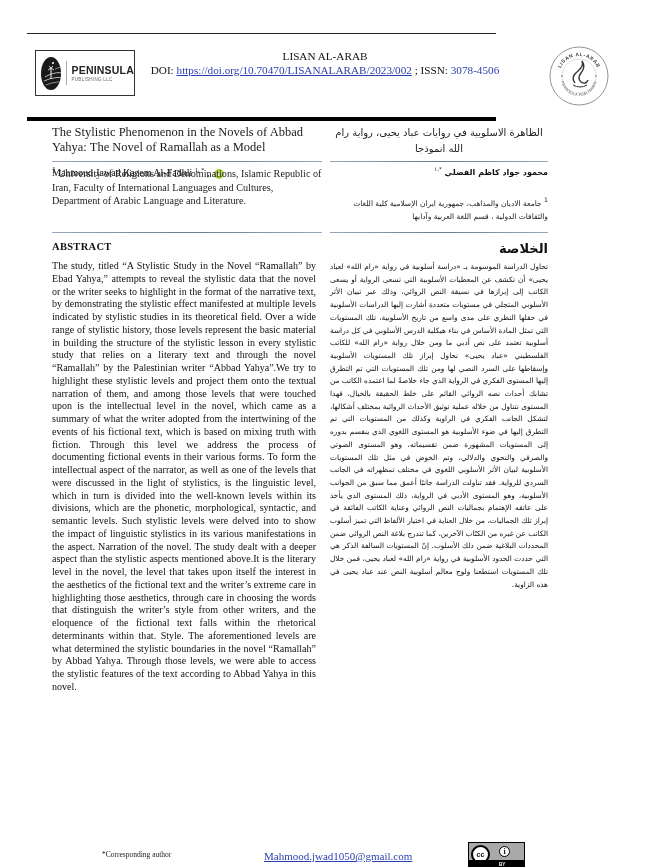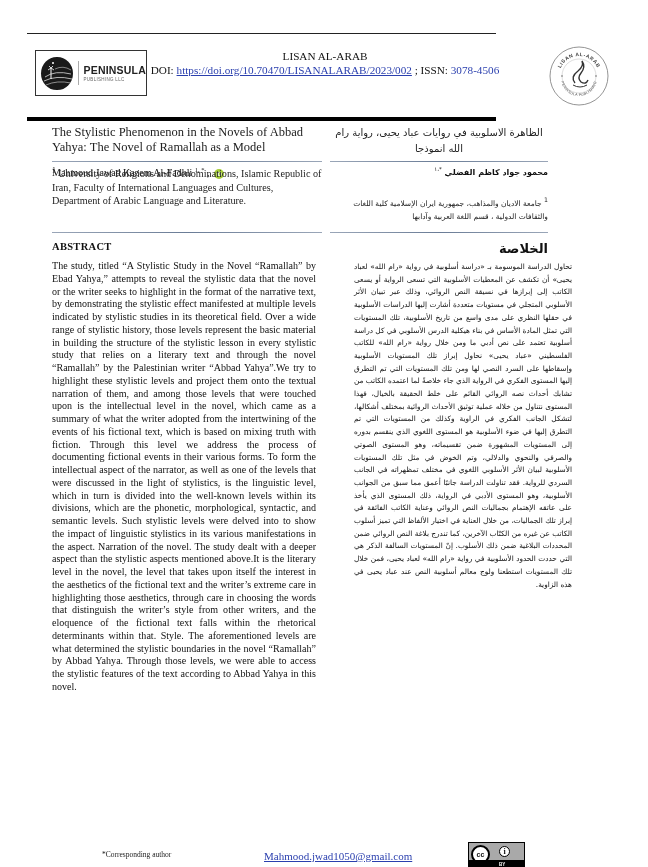--- a/index.html
+++ b/index.html
@@ -2,21 +2,21 @@
 <html><head>
 <meta charset="utf-8">
 <style>
   * { box-sizing: border-box; margin: 0; padding: 0; }
   html, body { width: 648px; height: 867px; background: #ffffff; overflow: hidden; }
   body { position: relative; font-family: "Liberation Serif", serif; color: #111; }
 
   .rule-top { position: absolute; left: 27px; top: 33px; width: 468px; height: 1px; background: #222; }
   .rule-top { width: 469px; }
 
-  .pen-logo { position: absolute; left: 35px; top: 50px; width: 112px; height: 46px; border: 1px solid #333; display: flex; align-items: center; padding-left: 5px; background: #fff; }
+  .pen-logo { position: absolute; left: 35px; top: 50px; width: 100px; height: 46px; border: 1px solid #333; display: flex; align-items: center; padding-left: 5px; background: #fff; }
   .pen-logo .circle { width: 33px; height: 33px; border-radius: 50%; background: #1a1a1a; position: relative; overflow: hidden; }
   .pen-logo .sep { width: 1px; height: 24px; background: #aaa; margin: 0 5px; }
   .pen-logo .name { font-family: "Liberation Sans", sans-serif; font-weight: bold; font-size: 10.5px; letter-spacing: 0.2px; color: #222; }
   .pen-logo .sub { font-family: "Liberation Sans", sans-serif; font-size: 4.5px; color: #666; letter-spacing: 0.3px; margin-top: 1px; }
 
   .journal { position: absolute; left: 140px; top: 50px; width: 370px; text-align: center; font-size: 11.2px; line-height: 13.5px; }
   .journal .blue { color: #2a3fae; }
   .journal a { color: #2a3fae; text-decoration: underline; }
 
   .lisan-seal { position: absolute; left: 548px; top: 45px; width: 62px; height: 62px; }
@@ -33,21 +33,21 @@
   .author-ar sup { font-size: 5.5px; font-weight: normal; }
 
   .affil-en { position: absolute; left: 52px; top: 164px; width: 270px; font-size: 10.2px; line-height: 13.5px; color: #222; }
   .affil-en sup { font-size: 7.5px; }
   .affil-ar { position: absolute; left: 330px; top: 193px; width: 218px; direction: rtl; text-align: right; font-family: "DejaVu Sans", sans-serif; font-size: 7.5px; line-height: 13px; color: #222; }
 
   .abs-h-en { position: absolute; left: 52px; top: 241px; font-weight: bold; font-size: 10.5px; letter-spacing: 0.3px; }
   .abs-h-ar { position: absolute; left: 480px; top: 241px; width: 68px; direction: rtl; text-align: right; font-family: "DejaVu Sans", sans-serif; font-size: 13px; font-weight: bold; }
 
   .abs-en { position: absolute; left: 52px; top: 260px; width: 264px; font-size: 10.05px; line-height: 12.75px; text-align: justify; color: #111; }
-  .abs-ar { position: absolute; left: 330px; top: 261px; width: 218px; direction: rtl; text-align: justify; font-family: "DejaVu Sans", sans-serif; font-size: 7.35px; line-height: 12.7px; color: #111; margin-left: 24px; }
+  .abs-ar { position: absolute; left: 330px; top: 261px; width: 218px; direction: rtl; text-align: justify; font-family: "DejaVu Sans", sans-serif; font-size: 7.35px; line-height: 12.7px; color: #111; }
 
   .footer-note { position: absolute; left: 102px; top: 850px; font-size: 7.5px; color: #222; }
   .footer-email { position: absolute; left: 264px; top: 850px; font-size: 11px; color: #2a3fae; text-decoration: underline; }
   .cc-badge { position: absolute; left: 468px; top: 842px; width: 57px; height: 25px; background: #a9a9a9; border: 1px solid #000; overflow: hidden; }
   .cc-badge .bottom { position: absolute; left: 0; bottom: 0; width: 100%; height: 6px; background: #000; }
   .cc-badge .by { position: absolute; left: 30px; bottom: -1px; font-family: "Liberation Sans", sans-serif; font-size: 4.5px; color: #fff; font-weight: bold; }
   .cc-badge .cc { position: absolute; left: 2px; top: 2px; width: 19px; height: 19px; border-radius: 50%; background: #fff; border: 2px solid #000; font-family: "Liberation Sans", sans-serif; font-size: 7px; font-weight: bold; text-align: center; line-height: 15px; }
   .cc-badge .i { position: absolute; left: 30px; top: 3px; width: 11px; height: 11px; border-radius: 50%; background: #fff; border: 1.5px solid #000; font-family: "Liberation Serif", serif; font-size: 8px; font-weight: bold; text-align: center; line-height: 9px; }
 </style>
 </head>

